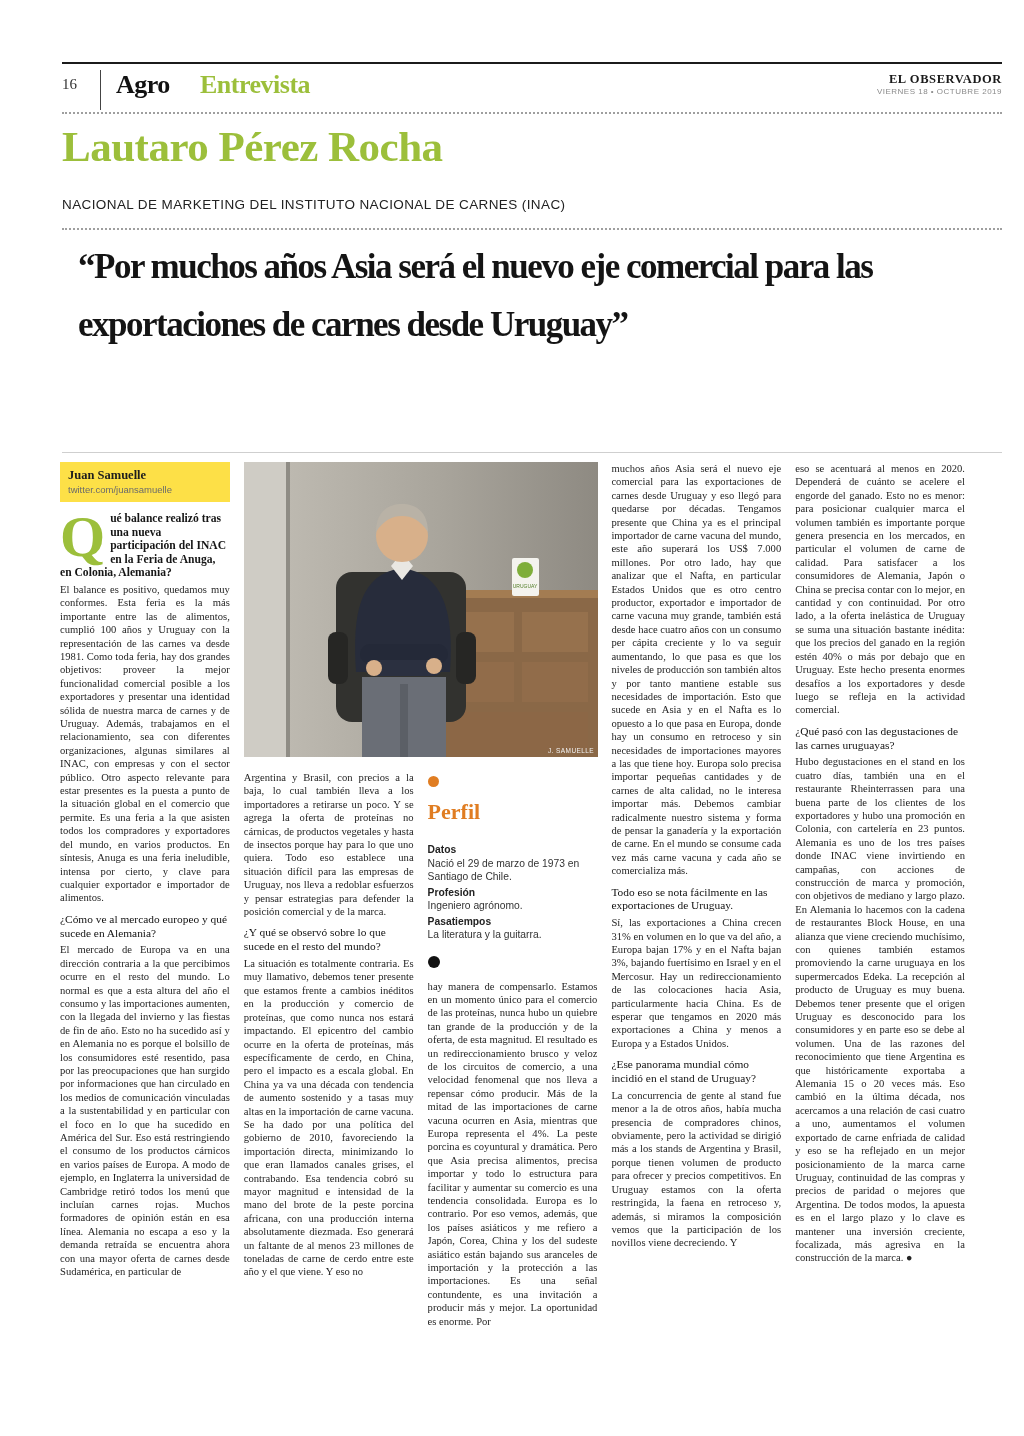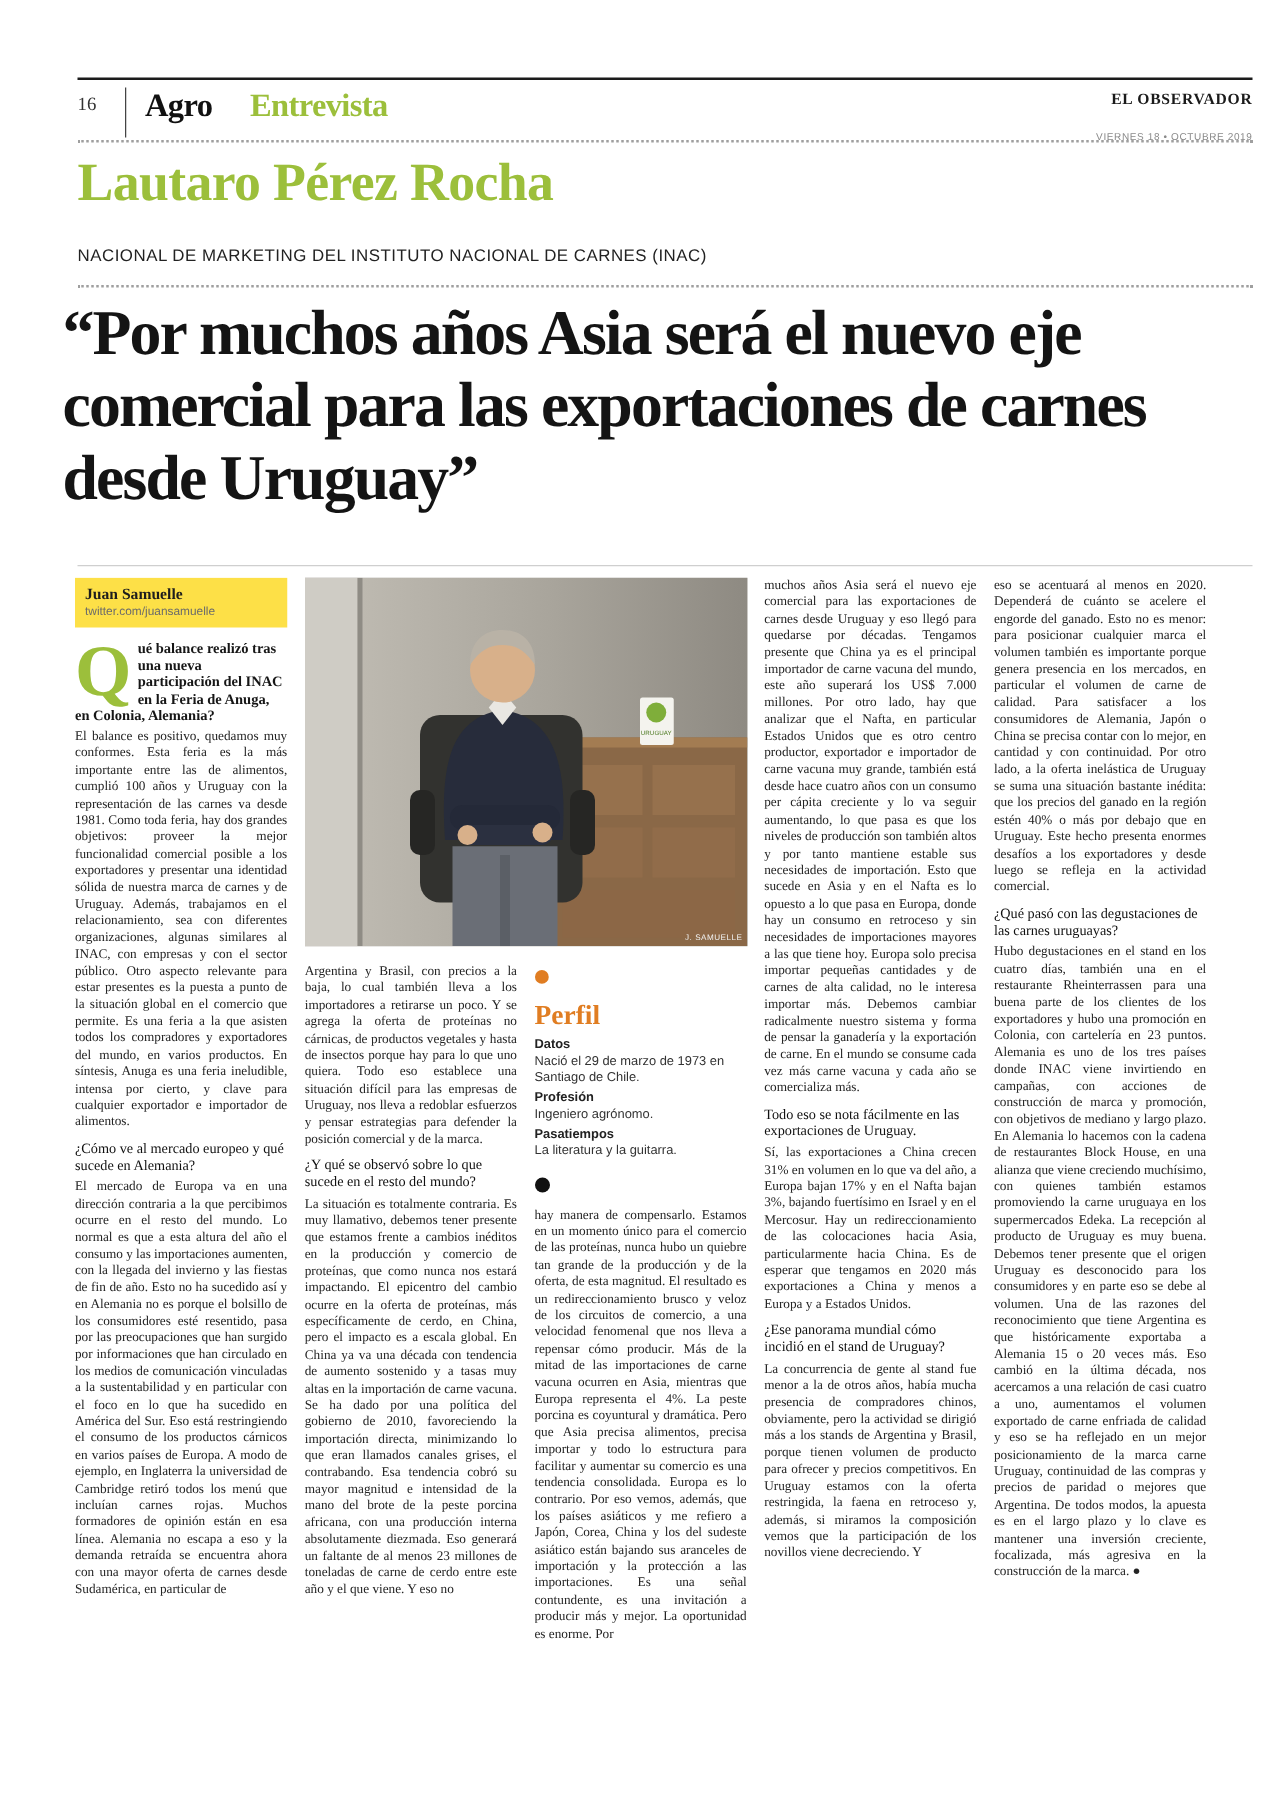--- a/index.html
+++ b/index.html
@@ -11,29 +11,29 @@
 
   
   .top-rule{position:absolute;top:62px;left:62px;width:940px;height:2px;background:#1b1b1b;}
   .pagehead{position:absolute;top:70px;left:62px;width:940px;height:44px;}
   .pagenum{position:absolute;left:0;top:6px;font-size:15px;color:#333;}
   .head-divider{position:absolute;left:38px;top:0px;width:1px;height:40px;background:#444;}
   .section{position:absolute;left:54px;top:0px;font-size:26px;font-weight:bold;color:#111;letter-spacing:-0.5px;}
   .section-sub{position:absolute;left:138px;top:0px;font-size:26px;font-weight:bold;letter-spacing:-0.5px;}
   .masthead-wrap{position:absolute;right:0;top:2px;text-align:right;}
   .masthead{font-size:12.5px;font-weight:bold;letter-spacing:0.6px;color:#1a1a1a;font-variant:small-caps;}
-  .dateline{font-size:8px;color:#8a8a8a;letter-spacing:0.5px;margin-top:18px;font-family:"Liberation Sans",sans-serif;}
+  .dateline{font-size:8px;color:#8a8a8a;letter-spacing:0.5px;margin-top:0;font-family:"Liberation Sans",sans-serif;}
   .dotted{position:absolute;left:62px;width:940px;border-top:2px dotted #9f9f9f;height:0;}
   .dotted.r1{top:112px;}
   .dotted.r2{top:228px;}
 
   
   .kicker-name{position:absolute;top:122px;left:62px;font-size:43px;font-weight:bold;letter-spacing:-0.5px;}
   .kicker-role{position:absolute;top:197px;left:62px;font-size:13.5px;color:#222;letter-spacing:0.4px;font-family:"Liberation Sans",sans-serif;}
-  .headline{position:absolute;top:238px;left:50px;width:930px;font-size:51px;line-height:58px;font-weight:bold;color:#141414;letter-spacing:-1.5px;}
+  .headline{position:absolute;top:238px;left:78px;width:930px;font-size:35px;line-height:58px;font-weight:bold;color:#141414;letter-spacing:-1.5px;}
   .gray-rule{position:absolute;top:452px;left:62px;width:940px;height:1px;background:#cfcfcf;}
 
   
   .byline{position:relative;width:100%;box-sizing:border-box;background:#fde047;padding:6px 8px 7px 8px;margin-bottom:10px;}
   .byline-name{font-size:12.5px;font-weight:bold;color:#1d1d1d;}
   .byline-handle{font-size:9.5px;color:#6b6b6b;font-family:"Liberation Sans",sans-serif;margin-top:1px;}
 
   
   .cols{position:absolute;top:462px;left:60px;width:905px;height:934px;
         display:grid;grid-template-columns:repeat(5,1fr);column-gap:14px;overflow:hidden;}
@@ -41,21 +41,21 @@
   .col2{padding-top:309px;}
   .col3{padding-top:314px;}
   p.body{font-size:10.6px;line-height:13.4px;text-align:justify;margin:0 0 2px 0;color:#242424;hyphens:auto;}
   h3.subhead{font-size:11.4px;line-height:13.8px;font-weight:normal;color:#101010;margin:8px 0 3px 0;}
   .qlead{font-size:11.6px;line-height:13.6px;font-weight:bold;color:#161616;text-align:left;margin:0 0 3px 0;}
   .dropcap{float:left;font-size:58px;line-height:46px;font-weight:bold;margin:2px 5px 0 0;font-family:"Liberation Serif",serif;}
 
   
   .perfil{font-family:"Liberation Sans",sans-serif;}
   .perfil-bullet{width:11px;height:11px;border-radius:50%;margin-bottom:12px;}
-  .perfil-title{font-family:"Liberation Serif",serif;font-size:22px;font-weight:bold;margin:0 0 4px 0;}
+  .perfil-title{font-family:"Liberation Serif",serif;font-size:22px;font-weight:bold;margin:0 0 18px 0;}
   .perfil-label{font-size:10.3px;font-weight:bold;color:#222;line-height:13.5px;}
   .perfil-value{font-size:10.3px;color:#333;line-height:13.5px;margin-bottom:2px;}
   .black-bullet{width:12px;height:12px;border-radius:50%;background:#111;margin:14px 0 12px 0;}
 
   
   .photo{position:absolute;left:184px;top:0;width:354px;height:295px;background:#a8a49b;overflow:hidden;}
   .photo svg{display:block;}
   .credit{position:absolute;right:4px;bottom:3px;font-size:6.5px;color:#f2f2f2;font-family:"Liberation Sans",sans-serif;letter-spacing:0.4px;}
 </style>
 </head>

